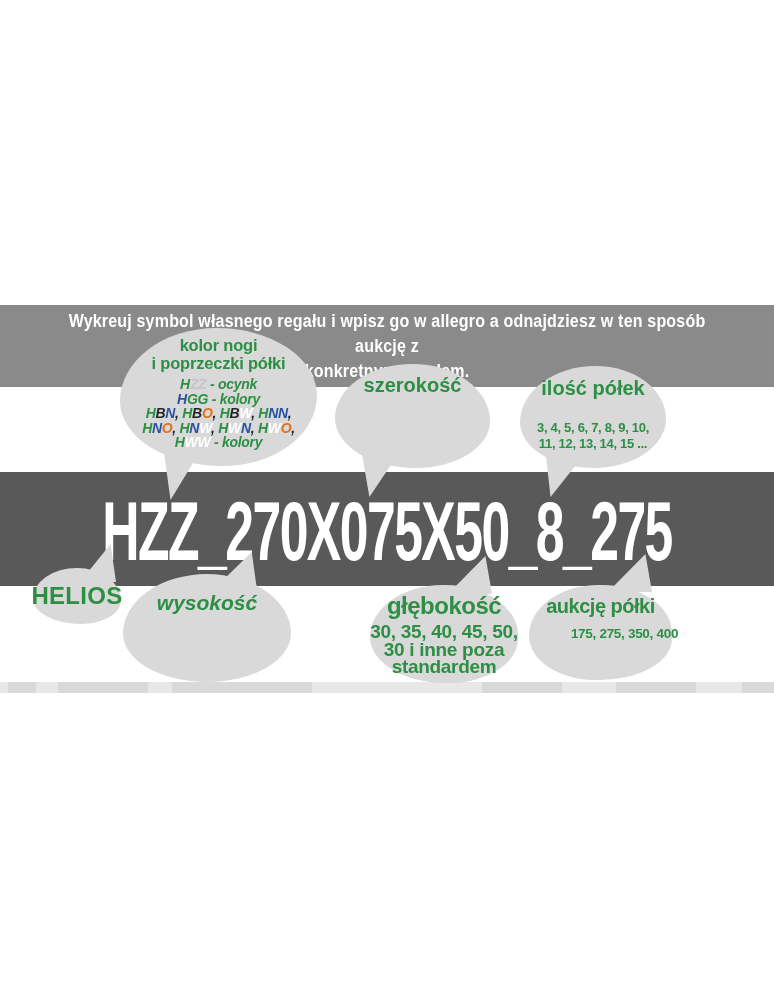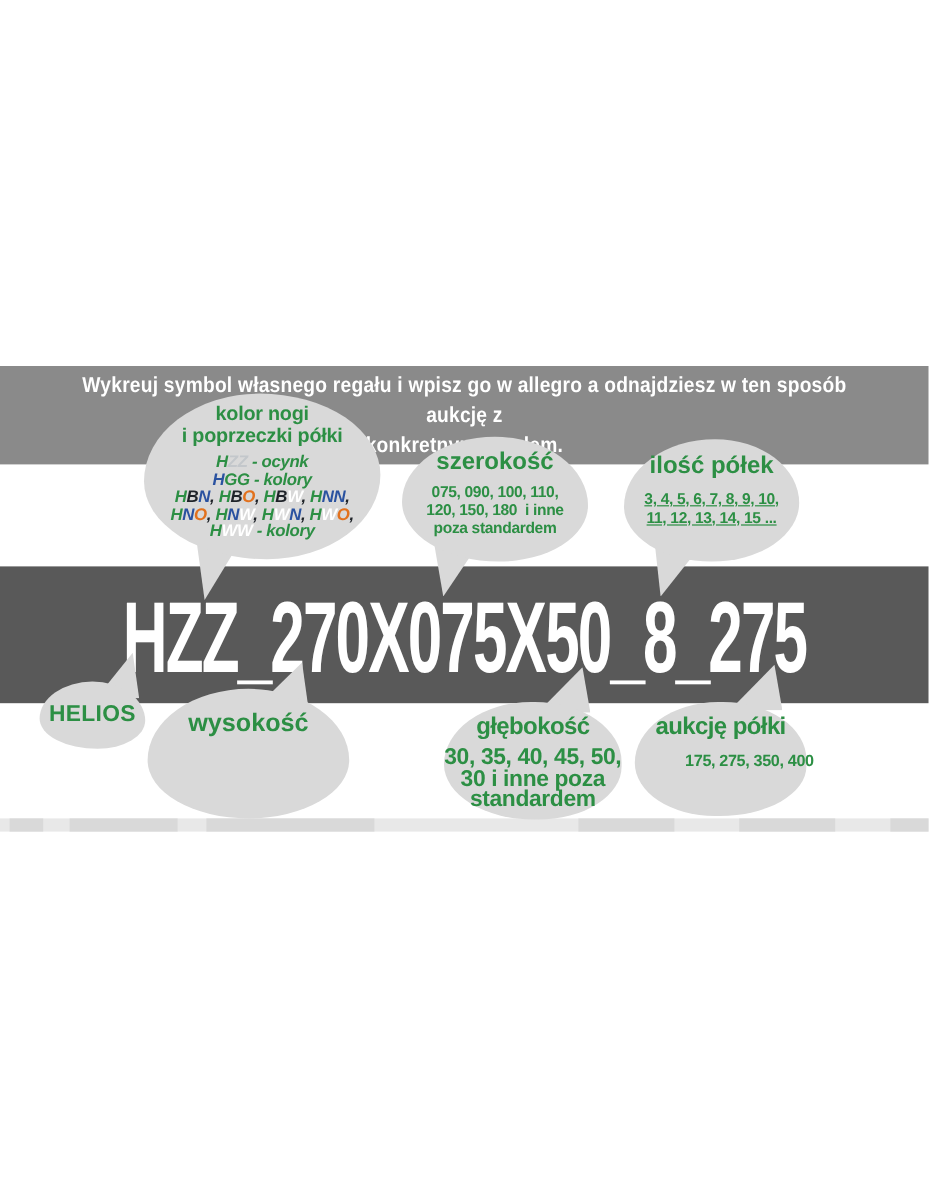--- a/index.html
+++ b/index.html
@@ -53,43 +53,43 @@
     border-radius:50% 50% 48% 52% / 52% 55% 45% 48%;padding-top:10px;box-sizing:border-box;}
   .bub-width .b-title{font-size:20px;line-height:22px;}
   .bub-width .b-vals{margin-top:6px;}
   .bub-width .b-line{font-size:13px;line-height:15px;letter-spacing:-0.3px;}
   .tail-width{left:355px;top:447px;width:48px;height:50px;
     clip-path:polygon(12% 0,100% 0,30% 100%);}
   
   .bub-shelves{left:520px;top:366px;width:146px;height:102px;
     border-radius:52% 48% 50% 50% / 55% 52% 48% 45%;padding-top:11px;box-sizing:border-box;}
   .bub-shelves .b-title{font-size:20px;line-height:22px;}
-  .bub-shelves .b-vals{margin-top:9px;text-decoration:underline;}
+  .bub-shelves .b-vals{margin-top:21px;}
   .bub-shelves .b-line{font-size:13px;line-height:15.5px;letter-spacing:-0.3px;}
   .tail-shelves{left:545px;top:447px;width:46px;height:50px;
     clip-path:polygon(0 0,88% 12%,12% 100%);}
   
   .bub-brand{left:33px;top:568px;width:88px;height:56px;
     border-radius:50% 50% 45% 55% / 55% 58% 42% 45%;
     justify-content:center;}
-  .bub-brand .b-title{font-size:19px;letter-spacing:0.3px;}
+  .bub-brand .b-title{font-size:24px;letter-spacing:0.3px;}
   .tail-brand{left:80px;top:544px;width:36px;height:38px;
     clip-path:polygon(0 100%,100% 100%,85% 0);}
   
   .bub-height{left:123px;top:574px;width:168px;height:108px;
     border-radius:50% 50% 50% 50% / 55% 55% 45% 45%;padding-top:17px;box-sizing:border-box;}
-  .bub-height .b-title{font-size:21px;line-height:23px;}
+  .bub-height .b-title{font-size:21px;line-height:23px;font-style:italic;}
   .bub-height .b-vals{margin-top:7px;}
   .bub-height .b-line{font-size:13.5px;line-height:17.5px;letter-spacing:-0.3px;}
   .tail-height{left:213px;top:552px;width:44px;height:38px;
     clip-path:polygon(0 100%,100% 100%,88% 0);}
   
   .bub-depth{left:370px;top:585px;width:148px;height:98px;
     border-radius:50% 50% 48% 52% / 54% 52% 46% 48%;padding-top:10px;box-sizing:border-box;}
-  .bub-depth .b-title{font-size:20px;line-height:22px;letter-spacing:-0.5px;}
+  .bub-depth .b-title{font-size:24px;line-height:22px;letter-spacing:-0.5px;}
   .bub-depth .b-vals{margin-top:6px;}
   .bub-depth .b-line{font-size:19px;line-height:17.5px;letter-spacing:-0.3px;}
   .tail-depth{left:448px;top:556px;width:44px;height:38px;
     clip-path:polygon(0 100%,100% 100%,85% 0);}
   
   .bub-load{left:529px;top:585px;width:143px;height:95px;
     border-radius:50% 50% 52% 48% / 55% 52% 45% 48%;padding-top:10px;box-sizing:border-box;}
   .bub-load .b-title{font-size:20px;line-height:22px;letter-spacing:-0.5px;}
   .bub-load .b-vals{margin-top:8px;margin-left:48px;}
   .bub-load .b-line{font-size:13.5px;line-height:17px;letter-spacing:-0.3px;}
@@ -139,25 +139,20 @@
       <div class="code-line"><span style="color: rgb(44, 143, 68);">H</span><span style="color: rgb(195, 199, 203);">ZZ</span><span style="color: rgb(44, 143, 68);"> - ocynk</span></div>
       <div class="code-line"><span style="color: rgb(42, 82, 160);">H</span><span style="color: rgb(44, 143, 68);">GG</span><span style="color: rgb(44, 143, 68);"> - kolory</span></div>
       <div class="code-line"><span style="color: rgb(44, 143, 68);">H</span><span style="color: rgb(31, 35, 41);">B</span><span style="color: rgb(42, 82, 160);">N</span><span style="color: rgb(31, 35, 41);">, </span><span style="color: rgb(44, 143, 68);">H</span><span style="color: rgb(31, 35, 41);">B</span><span style="color: rgb(226, 113, 29);">O</span><span style="color: rgb(31, 35, 41);">, </span><span style="color: rgb(44, 143, 68);">H</span><span style="color: rgb(31, 35, 41);">B</span><span style="color: rgb(255, 255, 255);">W</span><span style="color: rgb(31, 35, 41);">, </span><span style="color: rgb(44, 143, 68);">H</span><span style="color: rgb(42, 82, 160);">N</span><span style="color: rgb(42, 82, 160);">N</span><span style="color: rgb(31, 35, 41);">,</span></div>
       <div class="code-line"><span style="color: rgb(44, 143, 68);">H</span><span style="color: rgb(42, 82, 160);">N</span><span style="color: rgb(226, 113, 29);">O</span><span style="color: rgb(31, 35, 41);">, </span><span style="color: rgb(44, 143, 68);">H</span><span style="color: rgb(42, 82, 160);">N</span><span style="color: rgb(255, 255, 255);">W</span><span style="color: rgb(31, 35, 41);">, </span><span style="color: rgb(44, 143, 68);">H</span><span style="color: rgb(255, 255, 255);">W</span><span style="color: rgb(42, 82, 160);">N</span><span style="color: rgb(31, 35, 41);">, </span><span style="color: rgb(44, 143, 68);">H</span><span style="color: rgb(255, 255, 255);">W</span><span style="color: rgb(226, 113, 29);">O</span><span style="color: rgb(31, 35, 41);">,</span></div>
       <div class="code-line"><span style="color: rgb(44, 143, 68);">H</span><span style="color: rgb(255, 255, 255);">WW</span><span style="color: rgb(44, 143, 68);"> - kolory</span></div>
     </div>
   </div>
 
   <div class="bubble bub-width">
     <div class="b-title">szerokość</div>
-    <div class="b-vals">
-      <div class="b-line">075, 090, 100, 110,</div>
-      <div class="b-line">120, 150, 180  i inne</div>
-      <div class="b-line">poza standardem</div>
-    </div>
   </div>
 
   <div class="bubble bub-shelves">
     <div class="b-title">ilość półek</div>
     <div class="b-vals">
       <div class="b-line">3, 4, 5, 6, 7, 8, 9, 10,</div>
       <div class="b-line">11, 12, 13, 14, 15 ...</div>
     </div>
   </div>
 

